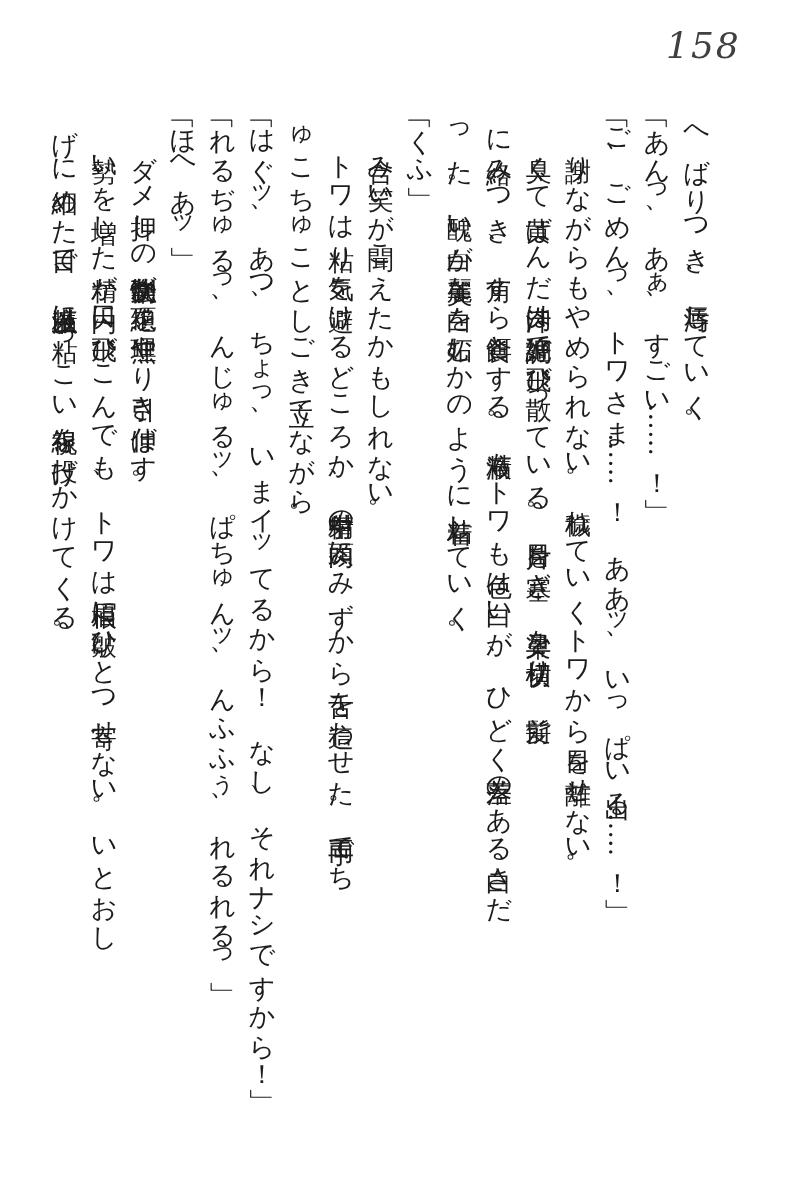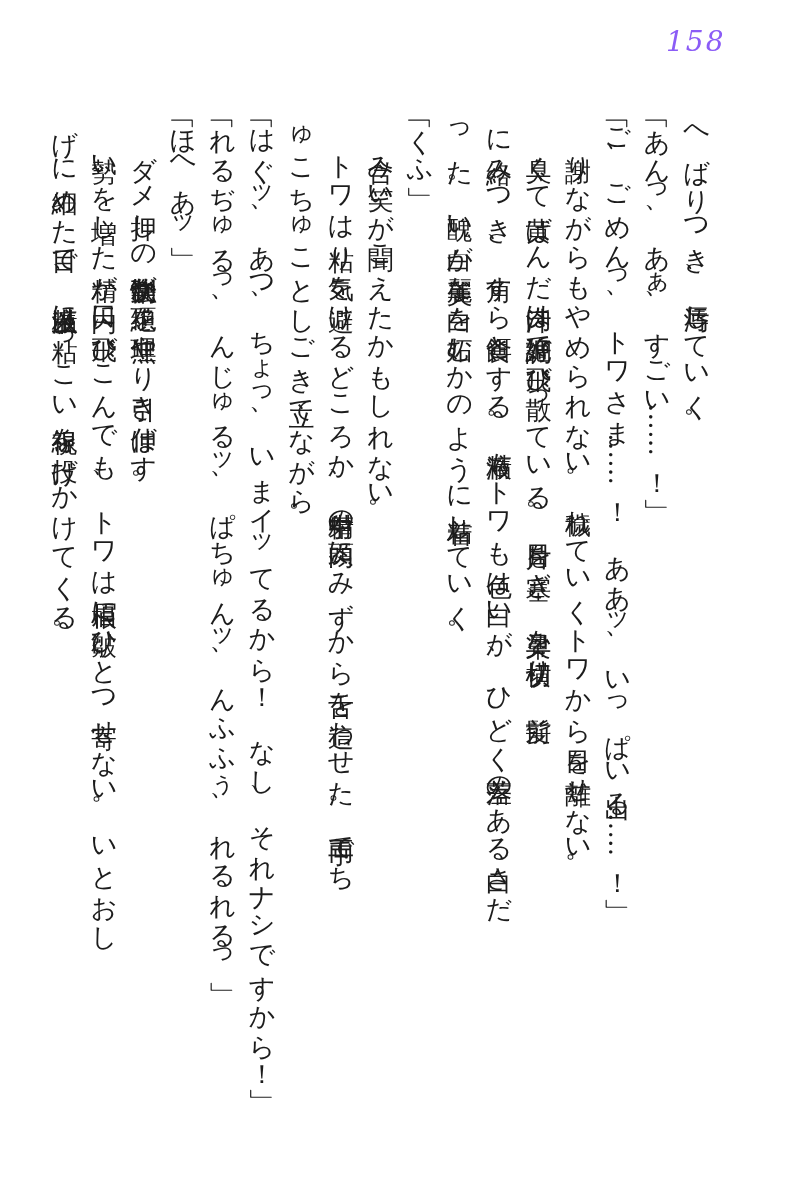--- a/index.html
+++ b/index.html
@@ -12,24 +12,24 @@
     background: #ffffff;
     position: relative;
     overflow: hidden;
     font-family: "DejaVu Serif", "Liberation Serif", serif;
     color: #1c1c1c;
   }
   .page-number {
     position: absolute;
     top: 25px;
     left: 666px;
-    font-size: 28px;
+    font-size: 36px;
     font-style: italic;
     letter-spacing: 2px;
-    color: #8b5cf6;
+    color: #404040;
   }
   .body-text {
     position: absolute;
     top: 111px;
     right: 84px;
     height: 1000px;
     writing-mode: vertical-rl;
     text-orientation: mixed;
     font-size: 26px;
     line-height: 39.5px;

